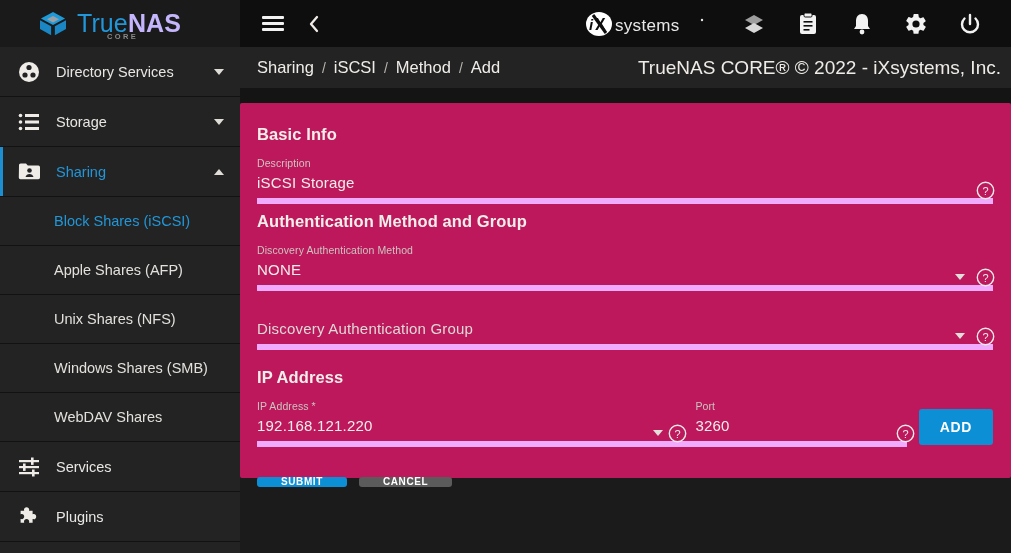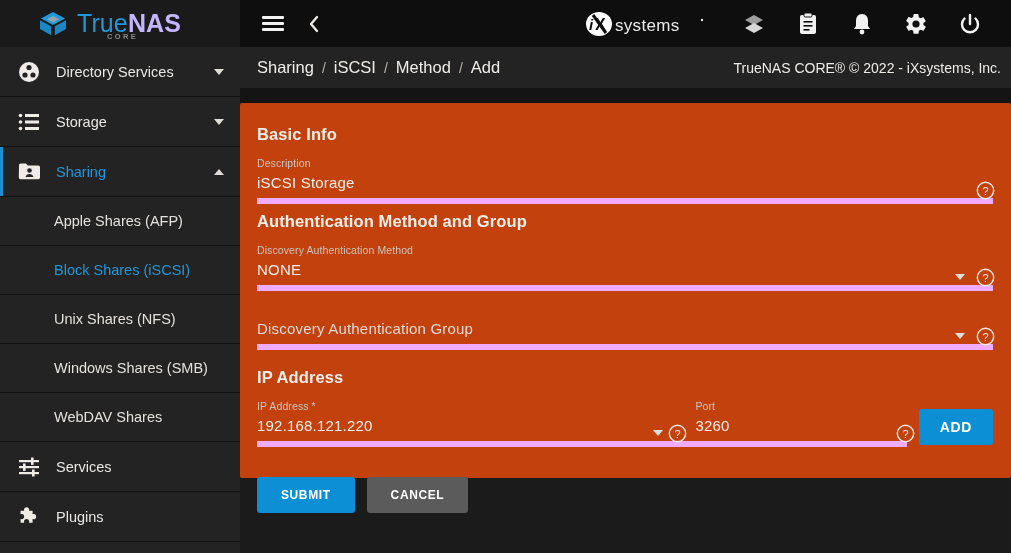--- a/index.html
+++ b/index.html
@@ -78,26 +78,26 @@
     position: absolute; top: 47px; left: 240px; width: 771px; height: 506px;
     background: #1b1b1b;
   }
   .crumbbar {
     height: 41px; background: #232323; display: flex; align-items: center;
     padding: 0 10px 0 17px;
   }
   .crumbs { display: flex; align-items: center; font-size: 16.5px; color: #f0ede9; }
   .crumbs .cb { cursor: pointer; }
   .crumbs .sep { margin: 0 8px; color: #b9b5b0; font-size: 14px; }
-  .copyright { margin-left: auto; font-size: 14px; color: #efece8; }
+  .copyright { margin-left: auto; font-size: 19px; color: #efece8; }
 
   .gap { height: 15px; background: #141414; }
 
   .card {
-    background: #c2410c; margin: 0; height: 375px;
+    background: #be185d; margin: 0; height: 375px;
     padding: 22px 18px 0 17px; border-radius: 2px; position: relative;
   }
   .sec-title {
     font-size: 16.5px; color: #f2efeb; font-weight: 700; letter-spacing: .1px;
   }
   .field { position: relative; margin-top: 13px; }
   .flabel { font-size: 10.5px; color: #c9c5c0; letter-spacing: .1px; }
   .fvalue {
     font-size: 15px; color: #f1eeea; padding: 5px 0 7px 0; letter-spacing: .2px;
   }
@@ -117,22 +117,22 @@
   .ipcol { position: relative; width: 452px; }
   .portcol { position: relative; width: 218px; margin-left: 0; }
   .addbtn {
     background: #0d8fd6; color: #fff; font-size: 14px; font-weight: 700;
     letter-spacing: .6px; border: none; border-radius: 3px;
     padding: 11px 21px; margin-left: 12px; cursor: pointer; line-height: 1;
     margin-bottom: 2px;
   }
   .btnrow { display: flex; gap: 12px; margin-top: 30px; }
   .btn {
-    border: none; border-radius: 3px; font-size: 12px; font-weight: 700;
-    letter-spacing: .6px; padding: 12px 24px; cursor: pointer; line-height: 1;
+    border: none; border-radius: 3px; font-size: 10px; font-weight: 700;
+    letter-spacing: .6px; padding: 0 24px; cursor: pointer; line-height: 1;
   }
   .btn.primary { background: #0d8fd6; color: #ffffff; }
   .btn.grey { background: #5b5b5b; color: #ffffff; }
 </style>
 </head>
 <body>
 
 <div id="app">
 
   <div class="topbar">
@@ -249,25 +249,25 @@
           <path d="M1 3 a1.6 1.6 0 0 1 1.6-1.6 h5.4 l1.8 2.2 h10.6 a1.6 1.6 0 0 1 1.6 1.6 v10.4
                    a1.6 1.6 0 0 1 -1.6 1.6 h-18 a1.6 1.6 0 0 1 -1.6-1.6 z" fill="#efece8"></path>
           <circle cx="11.5" cy="8.5" r="2.3" fill="#232323"></circle>
           <path d="M7.5 15 a4.2 4.2 0 0 1 8 0 z" fill="#232323"></path>
         </svg>
       </span>
       <span class="nlabel">Sharing</span>
       <span class="caret up"></span>
     </div>
 
+    <div class="subitem active">
+      <span>Block Shares (iSCSI)</span>
+    </div>
     <div class="subitem">
       <span>Apple Shares (AFP)</span>
-    </div>
-    <div class="subitem active">
-      <span>Block Shares (iSCSI)</span>
     </div>
     <div class="subitem">
       <span>Unix Shares (NFS)</span>
     </div>
     <div class="subitem">
       <span>Windows Shares (SMB)</span>
     </div>
     <div class="subitem">
       <span>WebDAV Shares</span>
     </div>

